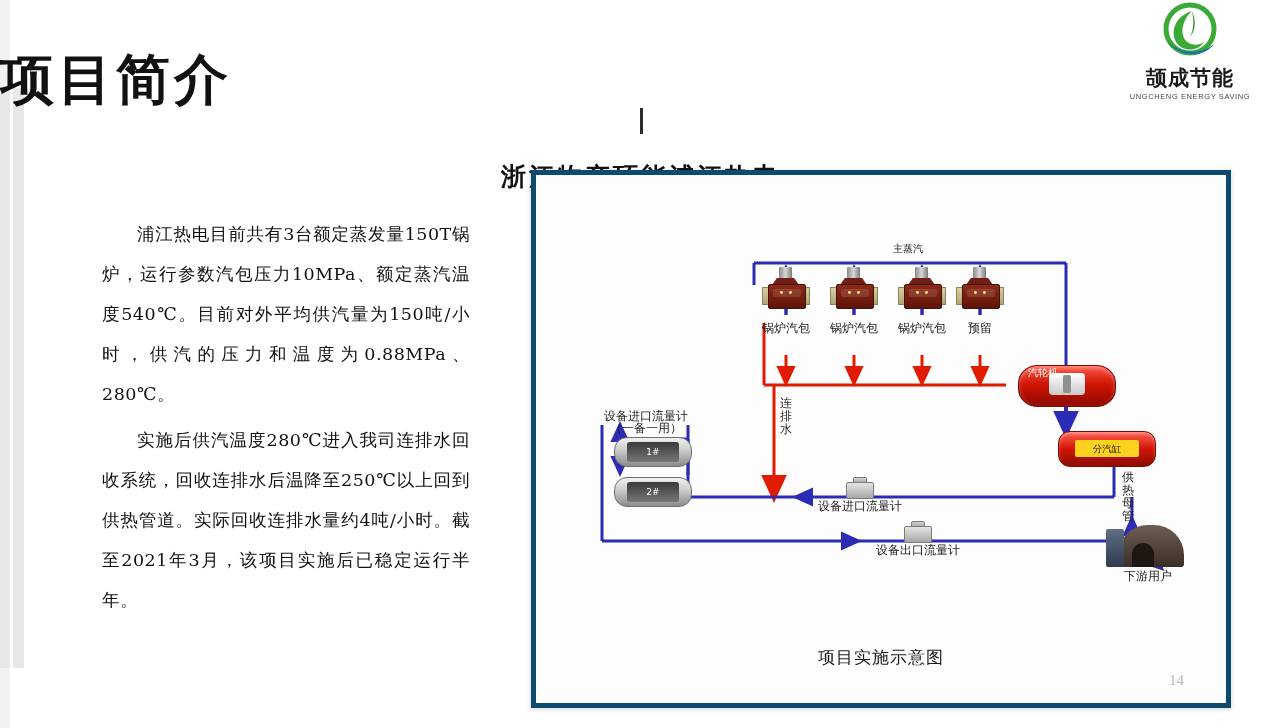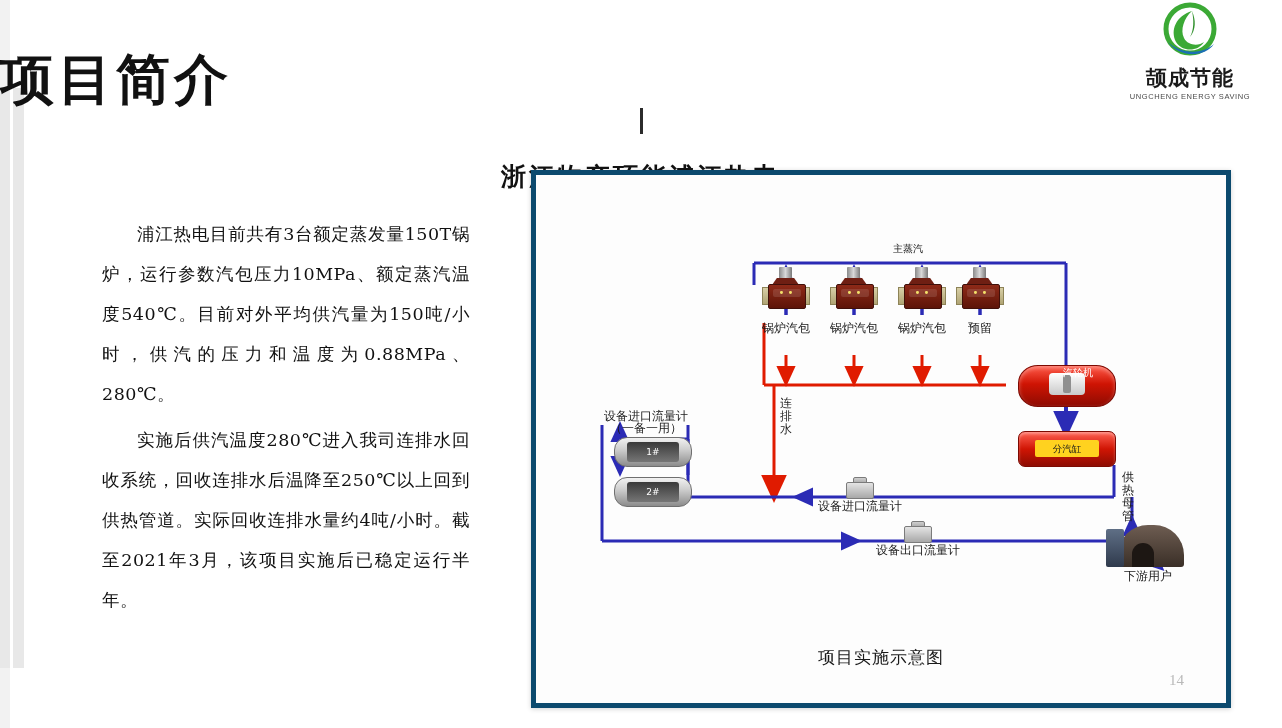--- a/index.html
+++ b/index.html
@@ -252,24 +252,25 @@
     position: absolute;
     left: 14px; top: 2px;
     width: 8px; height: 18px;
     background: #8f8f8f;
     border-radius: 2px;
   }
   
   .separator {
     position: absolute;
     width: 96px; height: 34px;
-    border-radius: 7px;
+    border-radius: 12px;
     background: linear-gradient(to bottom, #ff6152 0%, #d01504 50%, #8d0c02 100%);
     border: 1px solid #7d0a02;
     box-shadow: inset 0 2px 3px rgba(255,255,255,0.35);
+    margin-left: 40px;
   }
   .separator .plate {
     position: absolute;
     left: 16px; top: 8px;
     width: 64px; height: 17px;
     background: #ffd21f;
     border-radius: 2px;
     color: #1a1a1a;
     font-size: 9.5px;
     line-height: 17px;
@@ -482,21 +483,21 @@
 
       
       <div class="dlabel" style="left:244px; top:222px; width:12px; white-space:pre-line; line-height:13px;">连
 排
 水</div>
 
       
       <div class="turbine" style="left:482px; top:190px;">
         <div class="hub"></div>
       </div>
-      <div class="dlabel center" style="left:542px; top:176px; color:#ffffff; font-size:10px;margin-top:16px;">汽轮机</div>
+      <div class="dlabel center" style="left:507px; top:176px; color:#ffffff; font-size:10px;margin-top:16px;">汽轮机</div>
 
       
       <div class="separator" style="left:482px; top:256px;">
         <div class="plate">分汽缸</div>
       </div>
 
       
       <div class="dlabel" style="left:586px; top:296px; width:12px; white-space:pre-line; line-height:13px;">供
 热
 母

